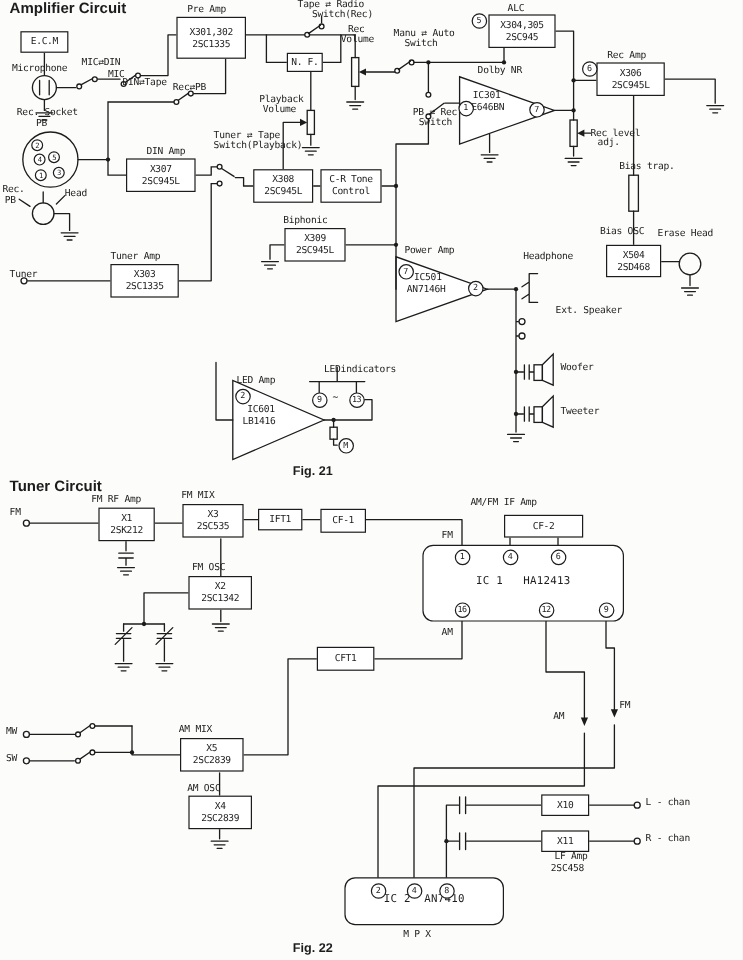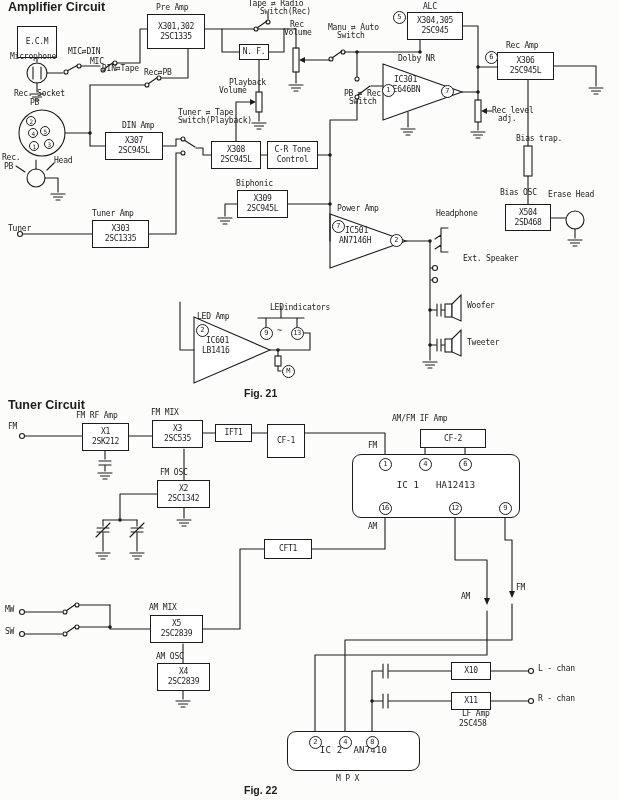--- a/index.html
+++ b/index.html
@@ -179,21 +179,21 @@
       </g>
     </g>
   </svg>
 
   <div class="lbl bold" style="left:8px;top:1px">Amplifier Circuit</div>
   <div class="lbl bold" style="left:8px;top:399px">Tuner Circuit</div>
   <div class="lbl bold fig" style="left:244px;top:388px">Fig. 21</div>
   <div class="lbl bold fig" style="left:244px;top:785px">Fig. 22</div>
 
   <div id="components">
-      <div class="cbox" style="left: 17px; top: 26px; width: 40px; height: 32px;">
+      <div class="cbox" style="left: 17px; top: 26px; width: 40px; height: 18px;">
         <div>E.C.M</div>
       </div>
       <div class="cbox" style="left: 147px; top: 14px; width: 58px; height: 35px;">
         <div>X301,302</div>
         <div>2SC1335</div>
       </div>
       <div class="cbox" style="left: 239px; top: 44px; width: 30px; height: 16px;">
         <div>N. F.</div>
       </div>
       <div class="cbox" style="left: 407px; top: 12px; width: 56px; height: 28px;">
@@ -232,21 +232,21 @@
         <div>X1</div>
         <div>2SK212</div>
       </div>
       <div class="cbox" style="left: 152px; top: 420px; width: 51px; height: 28px;">
         <div>X3</div>
         <div>2SC535</div>
       </div>
       <div class="cbox" style="left: 215px; top: 424px; width: 37px; height: 18px;">
         <div>IFT1</div>
       </div>
-      <div class="cbox" style="left: 267px; top: 424px; width: 38px; height: 34px;">
+      <div class="cbox" style="left: 267px; top: 424px; width: 38px; height: 20px;">
         <div>CF-1</div>
       </div>
       <div class="cbox" style="left: 420px; top: 429px; width: 66px; height: 19px;">
         <div>CF-2</div>
       </div>
       <div class="cbox big" style="left: 352px; top: 454px; width: 168px; height: 64px;">
         <div>IC 1   HA12413</div>
       </div>
       <div class="cbox" style="left: 157px; top: 480px; width: 53px; height: 28px;">
         <div>X2</div>
@@ -283,21 +283,21 @@
       <div class="lbl" style="left: 290px; top: 21px;">Rec</div>
       <div class="lbl" style="left: 284px; top: 29px;">Volume</div>
       <div class="lbl" style="left: 328px; top: 24px;">Manu ⇄ Auto</div>
       <div class="lbl" style="left: 337px; top: 32px;">Switch</div>
       <div class="lbl" style="left: 423px; top: 3px;">ALC</div>
       <div class="lbl" style="left: 398px; top: 55px;">Dolby NR</div>
       <div class="lbl" style="left: 394px; top: 76px;">IC301</div>
       <div class="lbl" style="left: 388px; top: 86px;">NE646BN</div>
       <div class="lbl" style="left: 344px; top: 90px;">PB ⇄ Rec</div>
       <div class="lbl" style="left: 349px; top: 98px;">Switch</div>
-      <div class="lbl" style="left: 216px; top: 79px; margin-left: 13px;">Playback</div>
+      <div class="lbl" style="left: 216px; top: 79px;">Playback</div>
       <div class="lbl" style="left: 219px; top: 87px;">Volume</div>
       <div class="lbl" style="left: 506px; top: 42px;">Rec Amp</div>
       <div class="lbl" style="left: 492px; top: 107px;">Rec level</div>
       <div class="lbl" style="left: 498px; top: 115px;">adj.</div>
       <div class="lbl" style="left: 516px; top: 135px;">Bias trap.</div>
       <div class="lbl" style="left: 500px; top: 189px;">Bias</div>
       <div class="lbl" style="left: 523px; top: 189px;">OSC</div>
       <div class="lbl" style="left: 548px; top: 191px;">Erase Head</div>
       <div class="lbl" style="left: 14px; top: 90px;">Rec. Socket</div>
       <div class="lbl" style="left: 30px; top: 99px;">PB</div>

